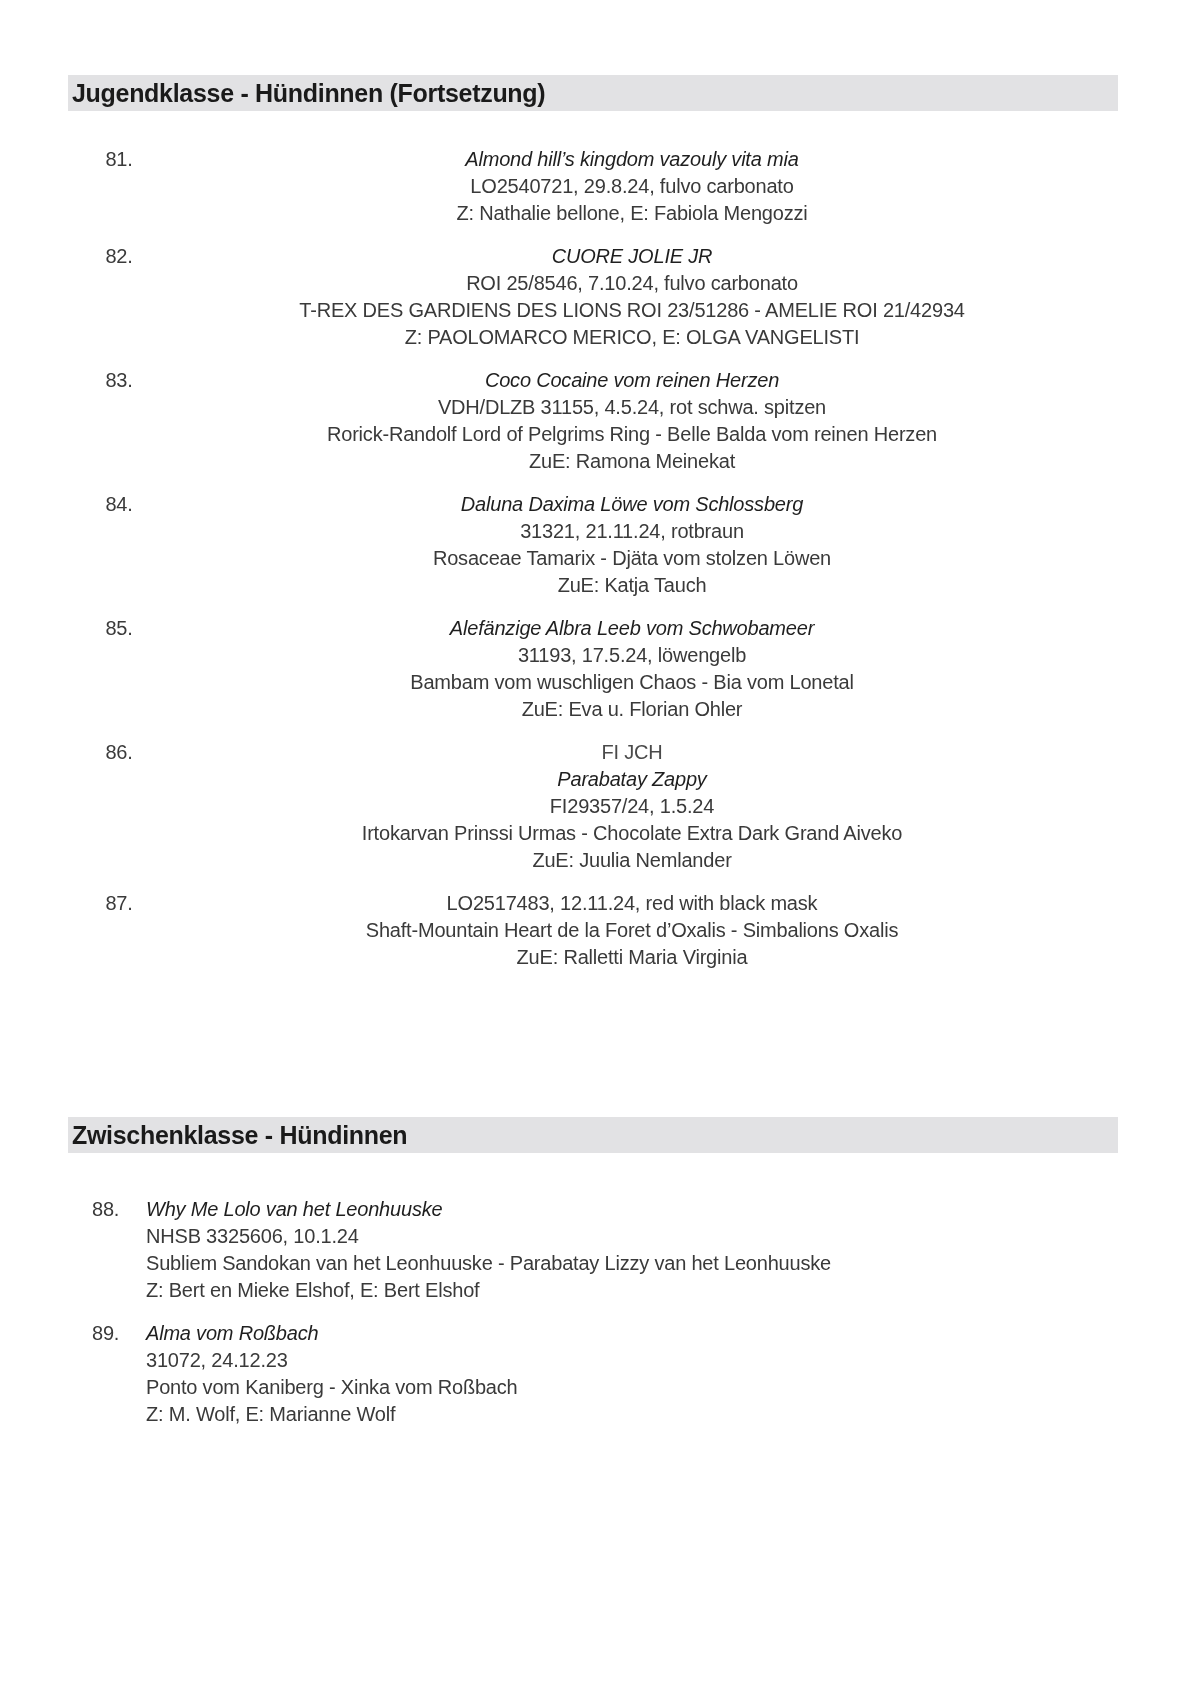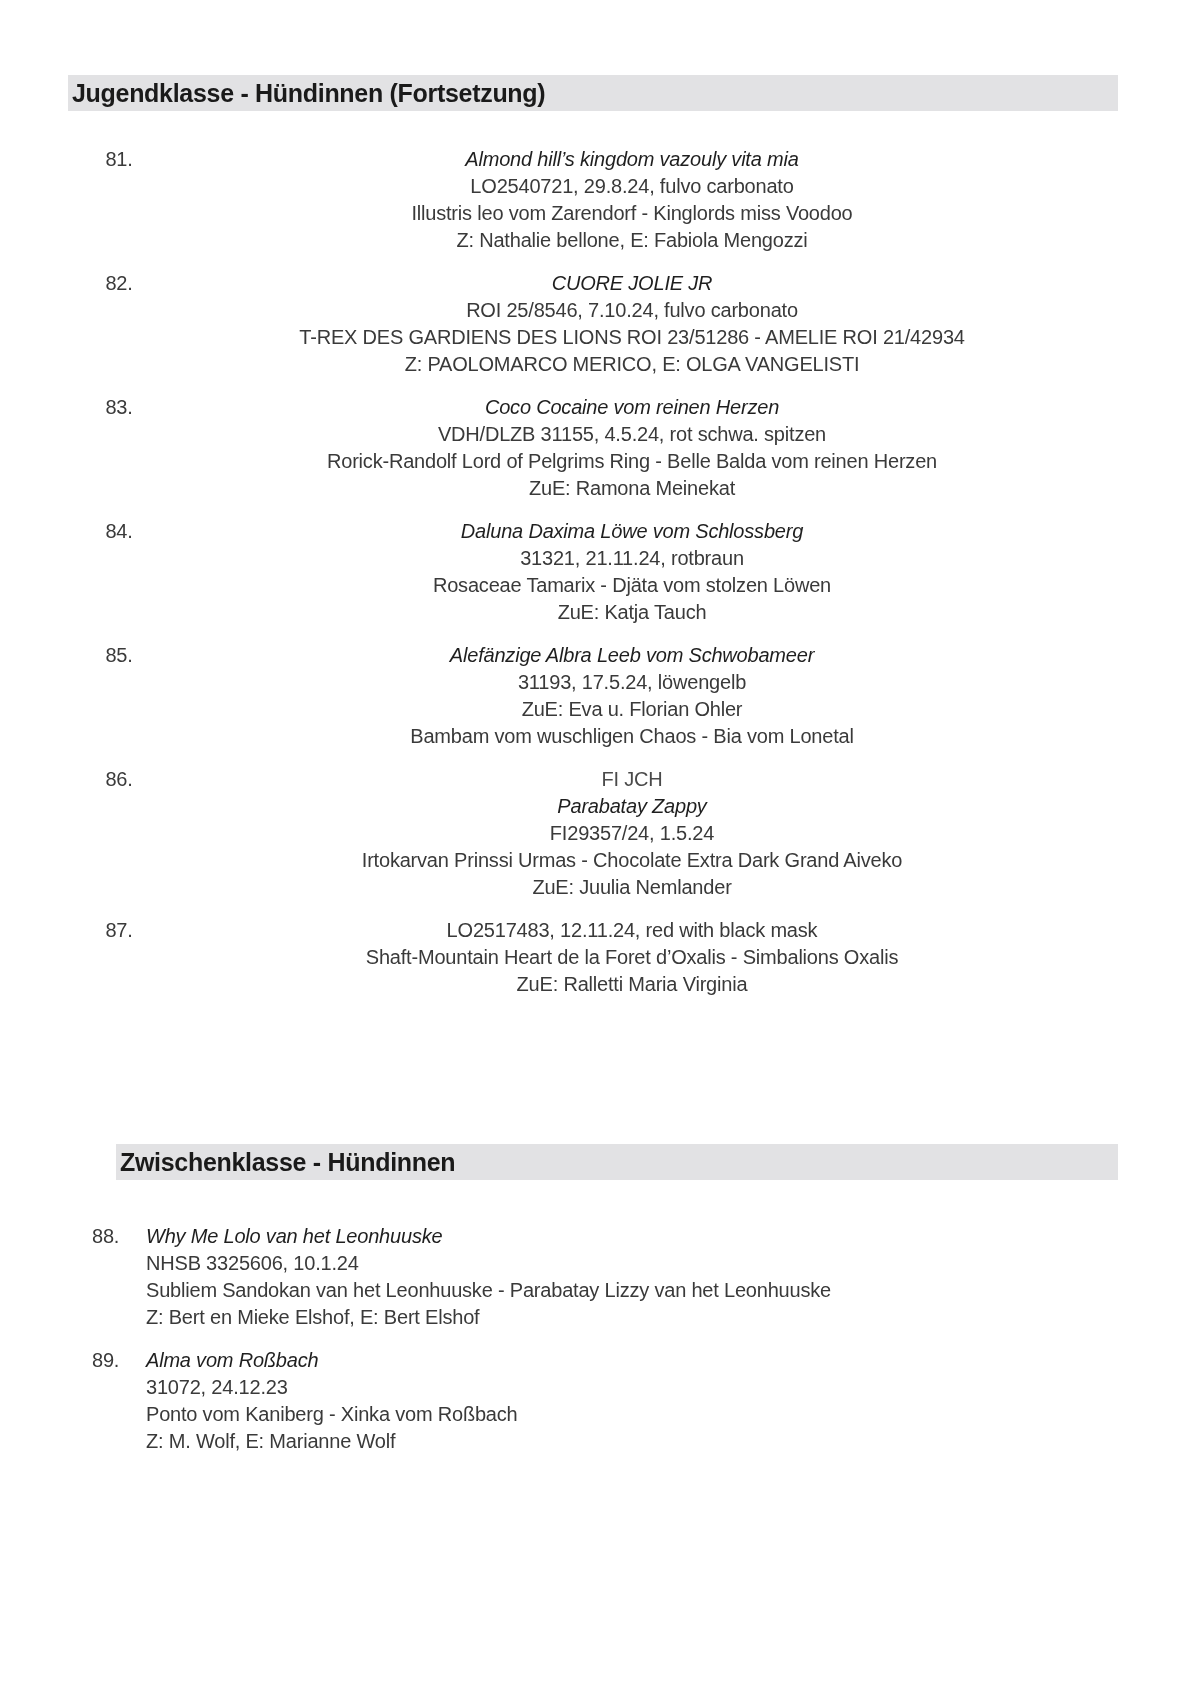--- a/index.html
+++ b/index.html
@@ -25,21 +25,20 @@
   }
   .section-bar .section-title {
     font-size:25px;
     font-weight:bold;
     color:#1a1a1a;
     letter-spacing:-0.3px;
     white-space:nowrap;
   }
   .section-bar.second {
     margin-top:146px;
-    margin-left:48px;
   }
   .entries-1 { padding-top:35px;text-align:center; }
   .entries-2 { padding-top:43px; }
   .entry {
     display:flex;
     margin-left:24px;
     margin-bottom:16px;
     font-size:20px;
     line-height:27px;
     letter-spacing:-0.2px;
@@ -74,21 +73,20 @@
       <span class="section-title">Jugendklasse - Hündinnen (Fortsetzung)</span>
     </div>
 
     <div class="entries-1">
 
       <div class="entry">
         <div class="num">81.</div>
         <div class="body">
           <div class="name">Almond hill’s kingdom vazouly vita mia</div>
           <div class="line">LO2540721, 29.8.24, fulvo carbonato</div>
-          <div class="line">Illustris leo vom Zarendorf - Kinglords miss Voodoo</div>
           <div class="line">Z: Nathalie bellone, E: Fabiola Mengozzi</div>
         </div>
       </div>
 
       <div class="entry">
         <div class="num">82.</div>
         <div class="body">
           <div class="name">CUORE JOLIE JR</div>
           <div class="line">ROI 25/8546, 7.10.24, fulvo carbonato</div>
           <div class="line">T-REX DES GARDIENS DES LIONS ROI 23/51286 - AMELIE ROI 21/42934</div>
@@ -114,22 +112,22 @@
           <div class="line">Rosaceae Tamarix - Djäta vom stolzen Löwen</div>
           <div class="line">ZuE: Katja Tauch</div>
         </div>
       </div>
 
       <div class="entry">
         <div class="num">85.</div>
         <div class="body">
           <div class="name">Alefänzige Albra Leeb vom Schwobameer</div>
           <div class="line">31193, 17.5.24, löwengelb</div>
+          <div class="line">Bambam vom wuschligen Chaos - Bia vom Lonetal</div>
           <div class="line">ZuE: Eva u. Florian Ohler</div>
-          <div class="line">Bambam vom wuschligen Chaos - Bia vom Lonetal</div>
         </div>
       </div>
 
       <div class="entry">
         <div class="num">86.</div>
         <div class="body">
           <div class="line pretitle">FI JCH</div>
           <div class="name">Parabatay Zappy</div>
           <div class="line">FI29357/24, 1.5.24</div>
           <div class="line">Irtokarvan Prinssi Urmas - Chocolate Extra Dark Grand Aiveko</div>

